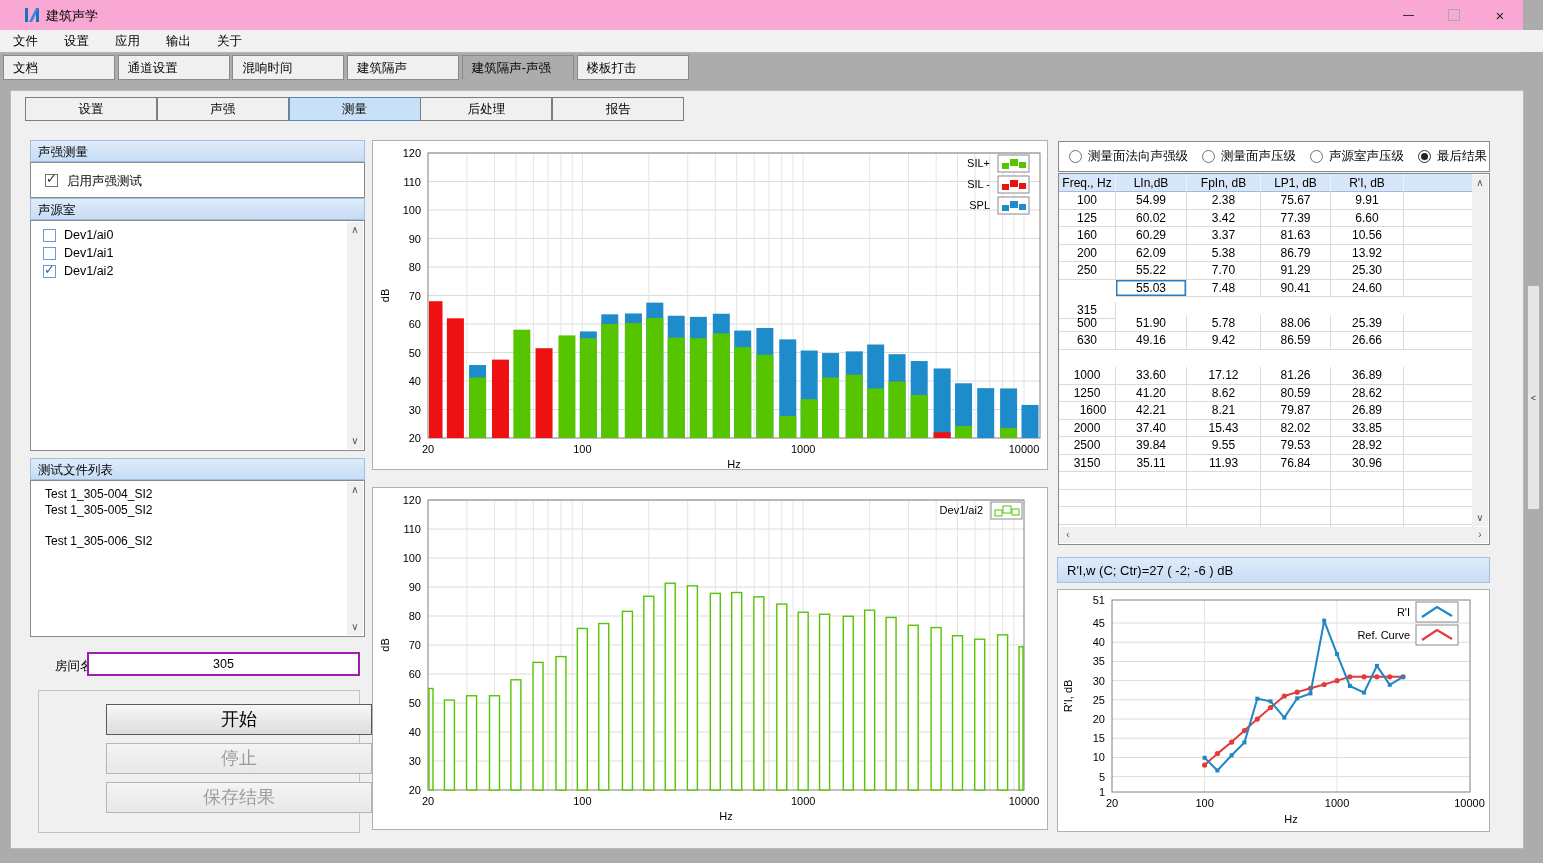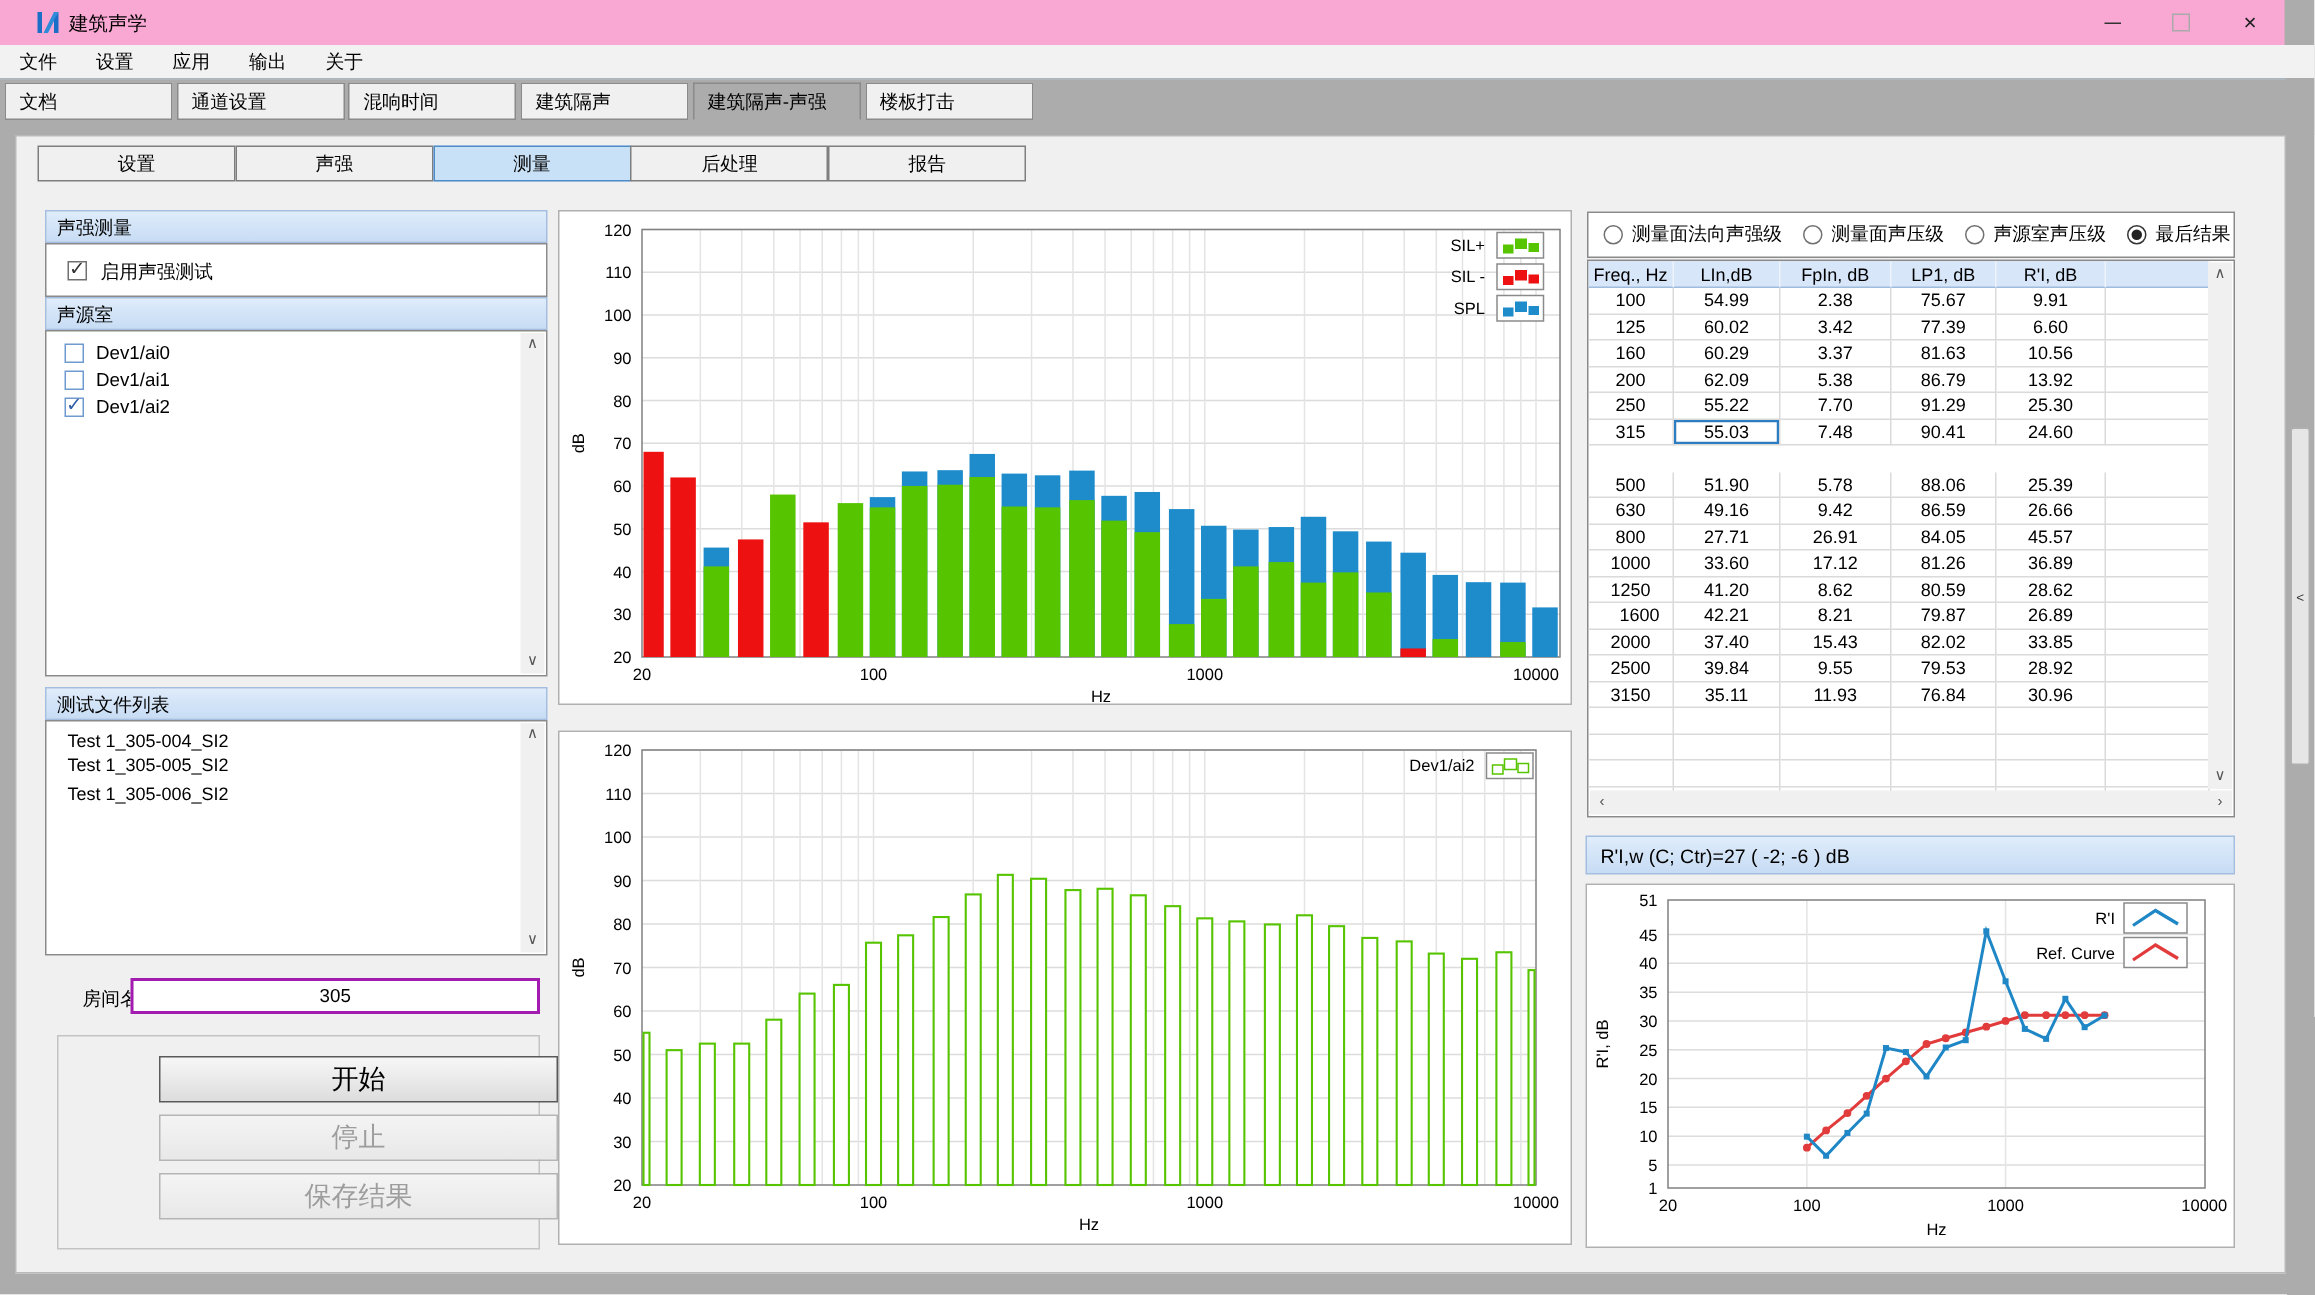--- a/index.html
+++ b/index.html
@@ -149,21 +149,21 @@
       <div class="chan-row" style="margin-top: 0px;"><span class="cb blue"><span class="tick">✓</span></span><span class="lbl">Dev1/ai2</span></div>
       <div class="sbv" style="bottom: 1px;">
         <div class="sb-arrow" style="top: 0px;">∧</div>
         <div class="sb-arrow" style="bottom: 0px;">∨</div>
       </div>
     </div>
   <div class="hdr" style="left:30px;top:458px;width:335px;">测试文件列表</div>
   <div class="whitebox" style="left:30px;top:480px;width:335px;height:157px;" id="filelist">
       <div class="file-row" style="margin-top: 6px;">Test 1_305-004_SI2</div>
       <div class="file-row" style="margin-top: 0px;">Test 1_305-005_SI2</div>
-      <div class="file-row" style="margin-top: 4px;">Test 1_305-006_SI2</div>
+      <div class="file-row" style="margin-top: 16px;">Test 1_305-006_SI2</div>
       <div class="sbv" style="bottom: 1px;">
         <div class="sb-arrow" style="top: 0px;">∧</div>
         <div class="sb-arrow" style="bottom: 0px;">∨</div>
       </div>
     </div>
   <span class="room-label" style="left:55px;top:658px;">房间名</span>
   <input class="room-input" style="left: 87px; top: 652px; width: 273px; height: 24px;" value="305">
   <div class="abs" style="left:38px;top:690px;width:322px;height:143px;border:1px solid #C3C3C3;background:#F0F0F0;box-sizing:border-box;">
     <div class="actbtn" style="top:13px;" id="btn-start">开始</div>
     <div class="actbtn disabled" style="top:52px;" id="btn-stop">停止</div>
@@ -457,49 +457,41 @@
       </div>
       <div class="trow" style="top: 88px;">
         <div class="tcell" style="width: 57px;">250</div>
         <div class="tcell" style="width: 71px;">55.22</div>
         <div class="tcell" style="width: 74px;">7.70</div>
         <div class="tcell" style="width: 70px;">91.29</div>
         <div class="tcell" style="width: 73px;">25.30</div>
         <div class="tcell" style="width: 69px;"></div>
       </div>
       <div class="trow" style="top: 105.5px;">
-        <div class="tcell" style="width: 57px;">315</div>
+        <div class="tcell" style="width: 57px; margin-top: 22px;">315</div>
         <div class="tcell selcell" style="width: 71px;">55.03</div>
         <div class="tcell" style="width: 74px;">7.48</div>
         <div class="tcell" style="width: 70px;">90.41</div>
         <div class="tcell" style="width: 73px;">24.60</div>
         <div class="tcell" style="width: 69px;"></div>
       </div>
       <div class="trow" style="top: 140.5px;">
         <div class="tcell" style="width: 57px;">500</div>
         <div class="tcell" style="width: 71px;">51.90</div>
         <div class="tcell" style="width: 74px;">5.78</div>
         <div class="tcell" style="width: 70px;">88.06</div>
         <div class="tcell" style="width: 73px;">25.39</div>
         <div class="tcell" style="width: 69px;"></div>
       </div>
       <div class="trow" style="top: 158px;">
         <div class="tcell" style="width: 57px;">630</div>
         <div class="tcell" style="width: 71px;">49.16</div>
         <div class="tcell" style="width: 74px;">9.42</div>
         <div class="tcell" style="width: 70px;">86.59</div>
         <div class="tcell" style="width: 73px;">26.66</div>
-        <div class="tcell" style="width: 69px;"></div>
-      </div>
-      <div class="trow" style="top: 175.5px;">
-        <div class="tcell" style="width: 57px;">800</div>
-        <div class="tcell" style="width: 71px;">27.71</div>
-        <div class="tcell" style="width: 74px;">26.91</div>
-        <div class="tcell" style="width: 70px;">84.05</div>
-        <div class="tcell" style="width: 73px;">45.57</div>
         <div class="tcell" style="width: 69px;"></div>
       </div>
       <div class="trow" style="top: 193px;">
         <div class="tcell" style="width: 57px;">1000</div>
         <div class="tcell" style="width: 71px;">33.60</div>
         <div class="tcell" style="width: 74px;">17.12</div>
         <div class="tcell" style="width: 70px;">81.26</div>
         <div class="tcell" style="width: 73px;">36.89</div>
         <div class="tcell" style="width: 69px;"></div>
       </div>

